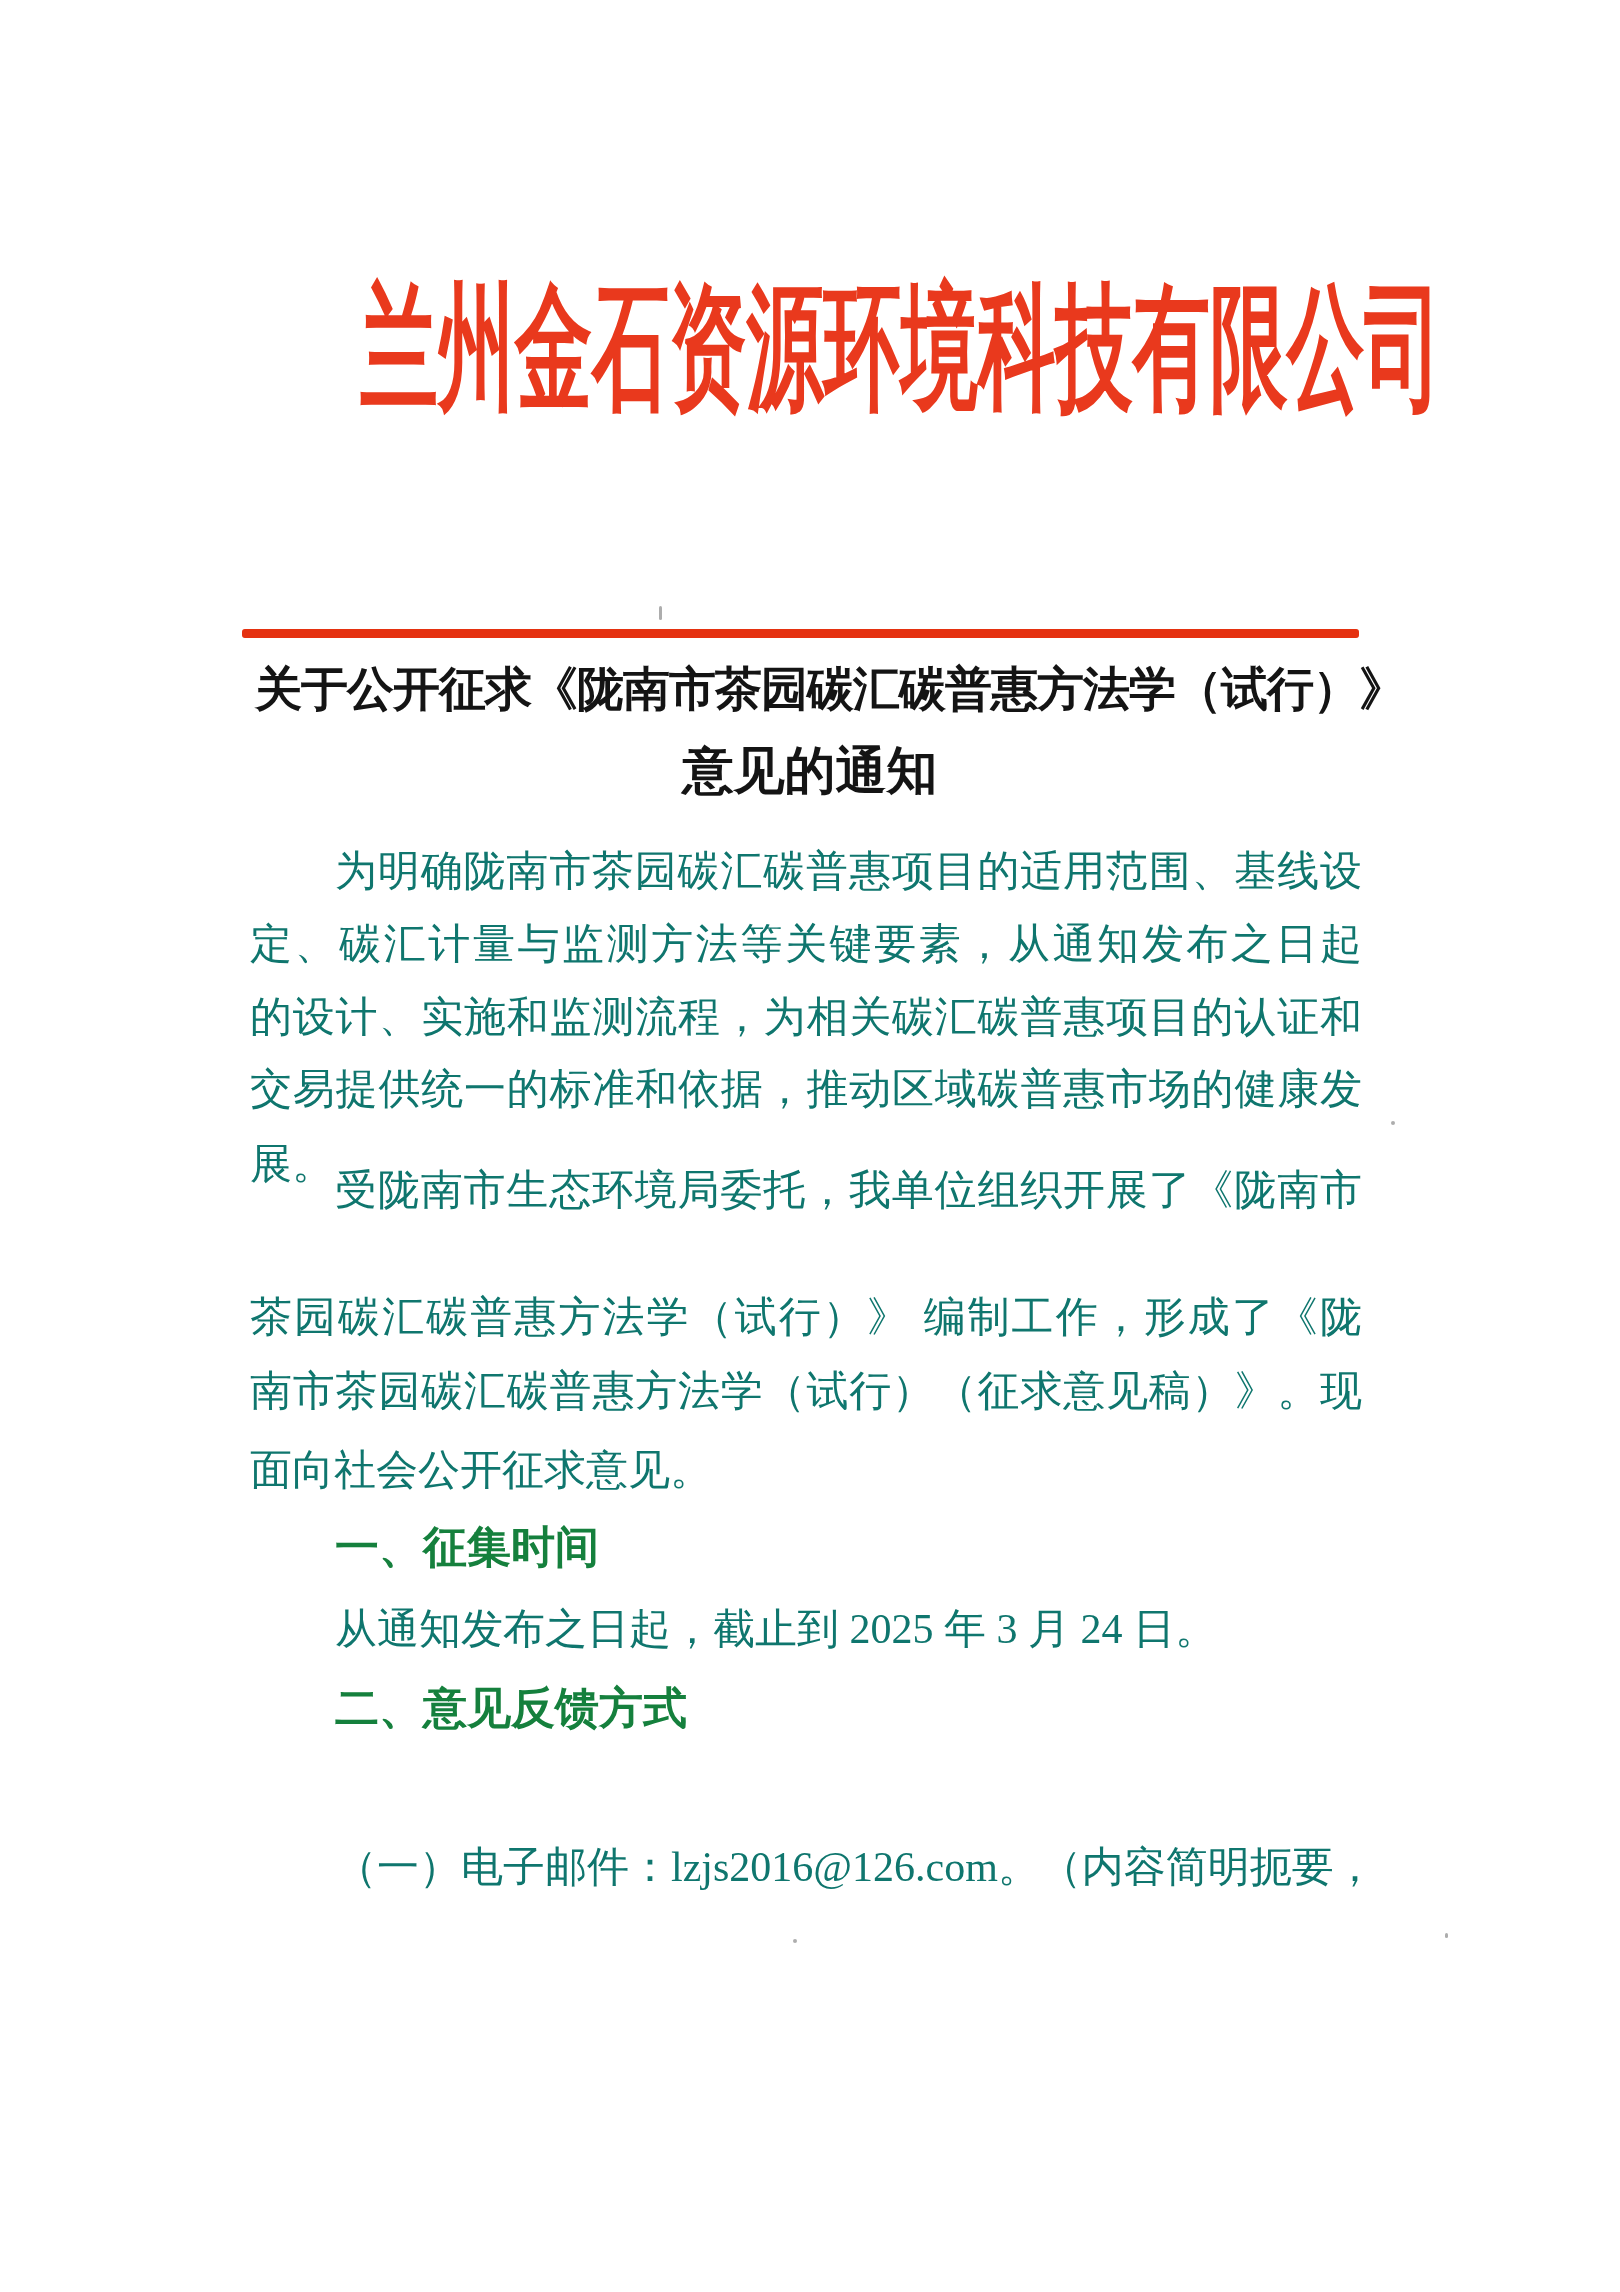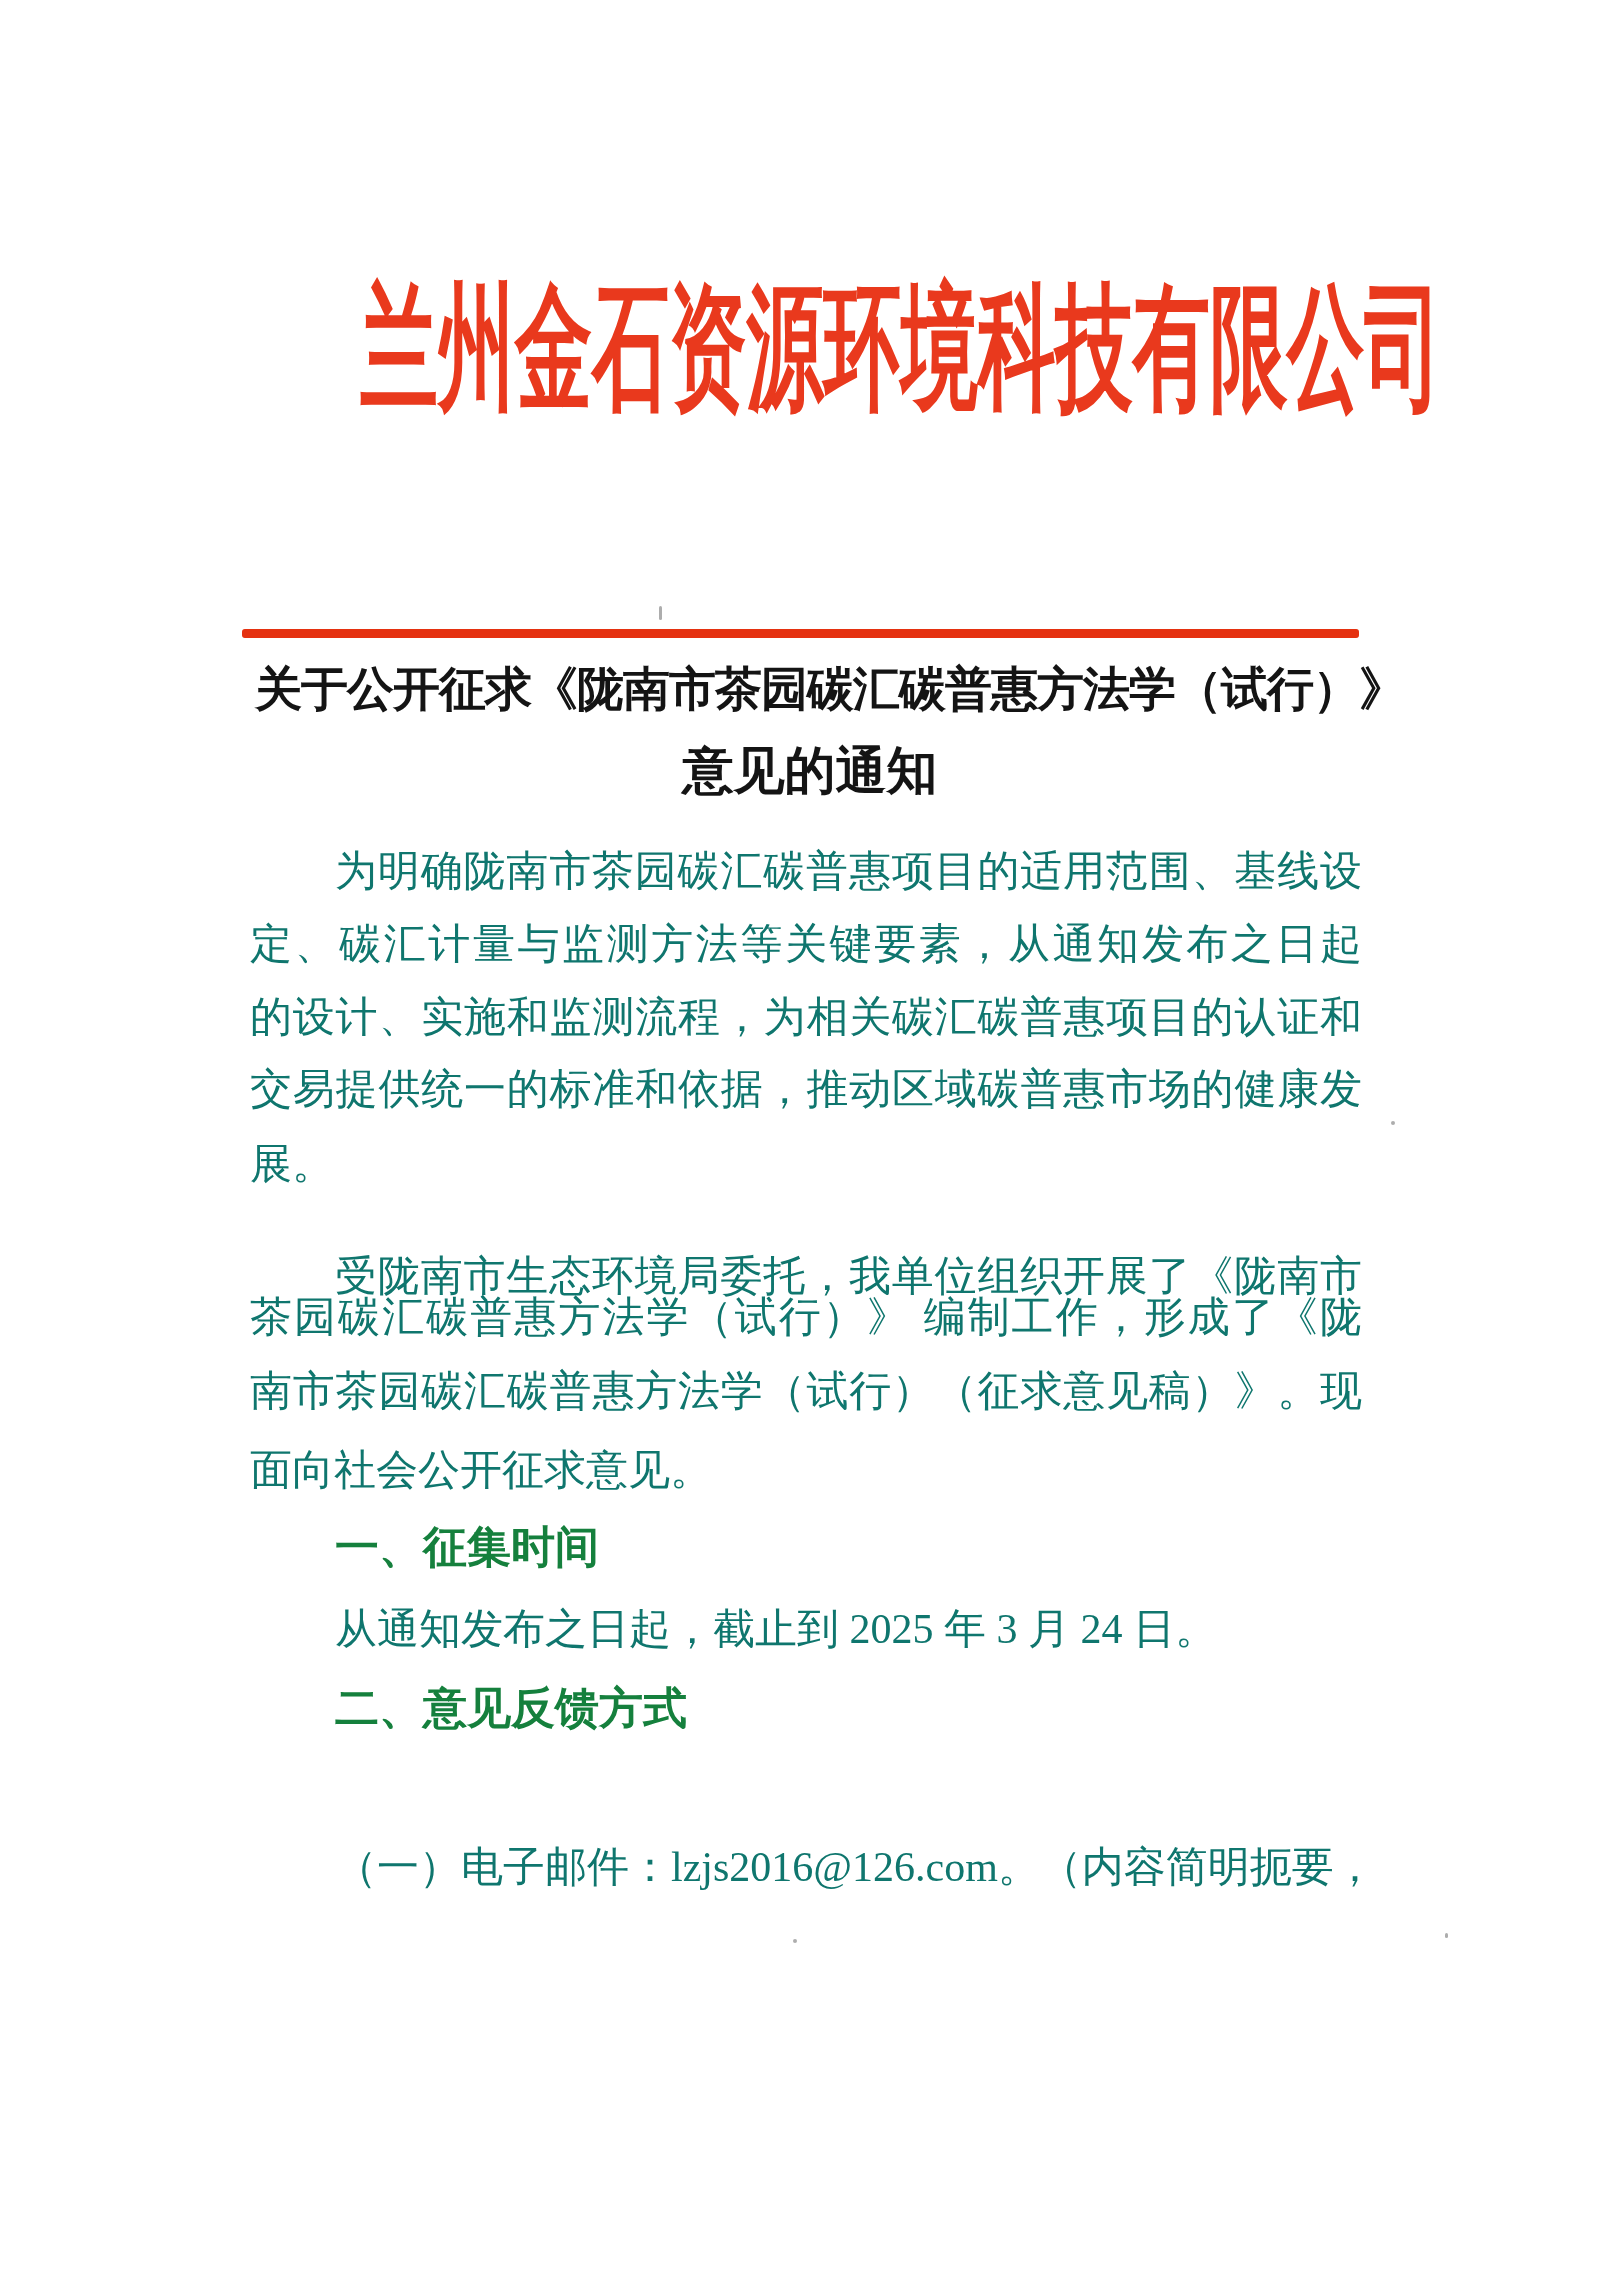--- a/index.html
+++ b/index.html
@@ -87,21 +87,21 @@
   <div class="red-divider"></div>
 
   <div class="title line1">关于公开征求《陇南市茶园碳汇碳普惠方法学（试行）》</div>
   <div class="title line2">意见的通知</div>
 
   <div class="bline j ind" style="top:844px">为明确陇南市茶园碳汇碳普惠项目的适用范围、基线设</div>
   <div class="bline j" style="top:917px">定、碳汇计量与监测方法等关键要素，从通知发布之日起</div>
   <div class="bline j" style="top:990px">的设计、实施和监测流程，为相关碳汇碳普惠项目的认证和</div>
   <div class="bline j" style="top:1062px">交易提供统一的标准和依据，推动区域碳普惠市场的健康发</div>
   <div class="bline" style="top:1137px">展。</div>
-  <div class="bline j ind" style="top:1249px">受陇南市生态环境局委托，我单位组织开展了《陇南市</div>
+  <div class="bline j ind" style="top:1163px">受陇南市生态环境局委托，我单位组织开展了《陇南市</div>
   <div class="bline j" style="top:1290px">茶园碳汇碳普惠方法学（试行）》 编制工作，形成了《陇</div>
   <div class="bline j" style="top:1364px">南市茶园碳汇碳普惠方法学（试行）（征求意见稿）》。现</div>
   <div class="bline" style="top:1443px">面向社会公开征求意见。</div>
   <div class="bline h ind" style="top:1519px">一、征集时间</div>
   <div class="bline ind" style="top:1602px">从通知发布之日起，截止到 2025 年 3 月 24 日。</div>
   <div class="bline h ind" style="top:1680px">二、意见反馈方式</div>
   <div class="bline ind" style="top:1840px">（一）电子邮件：lzjs2016@126.com。（内容简明扼要，</div>
 
   <div class="speck" style="left:659px; top:606px; width:2.9px; height:13.7px;"></div>
   <div class="speck" style="left:1391px; top:1121px; width:3.9px; height:3.9px;"></div>

